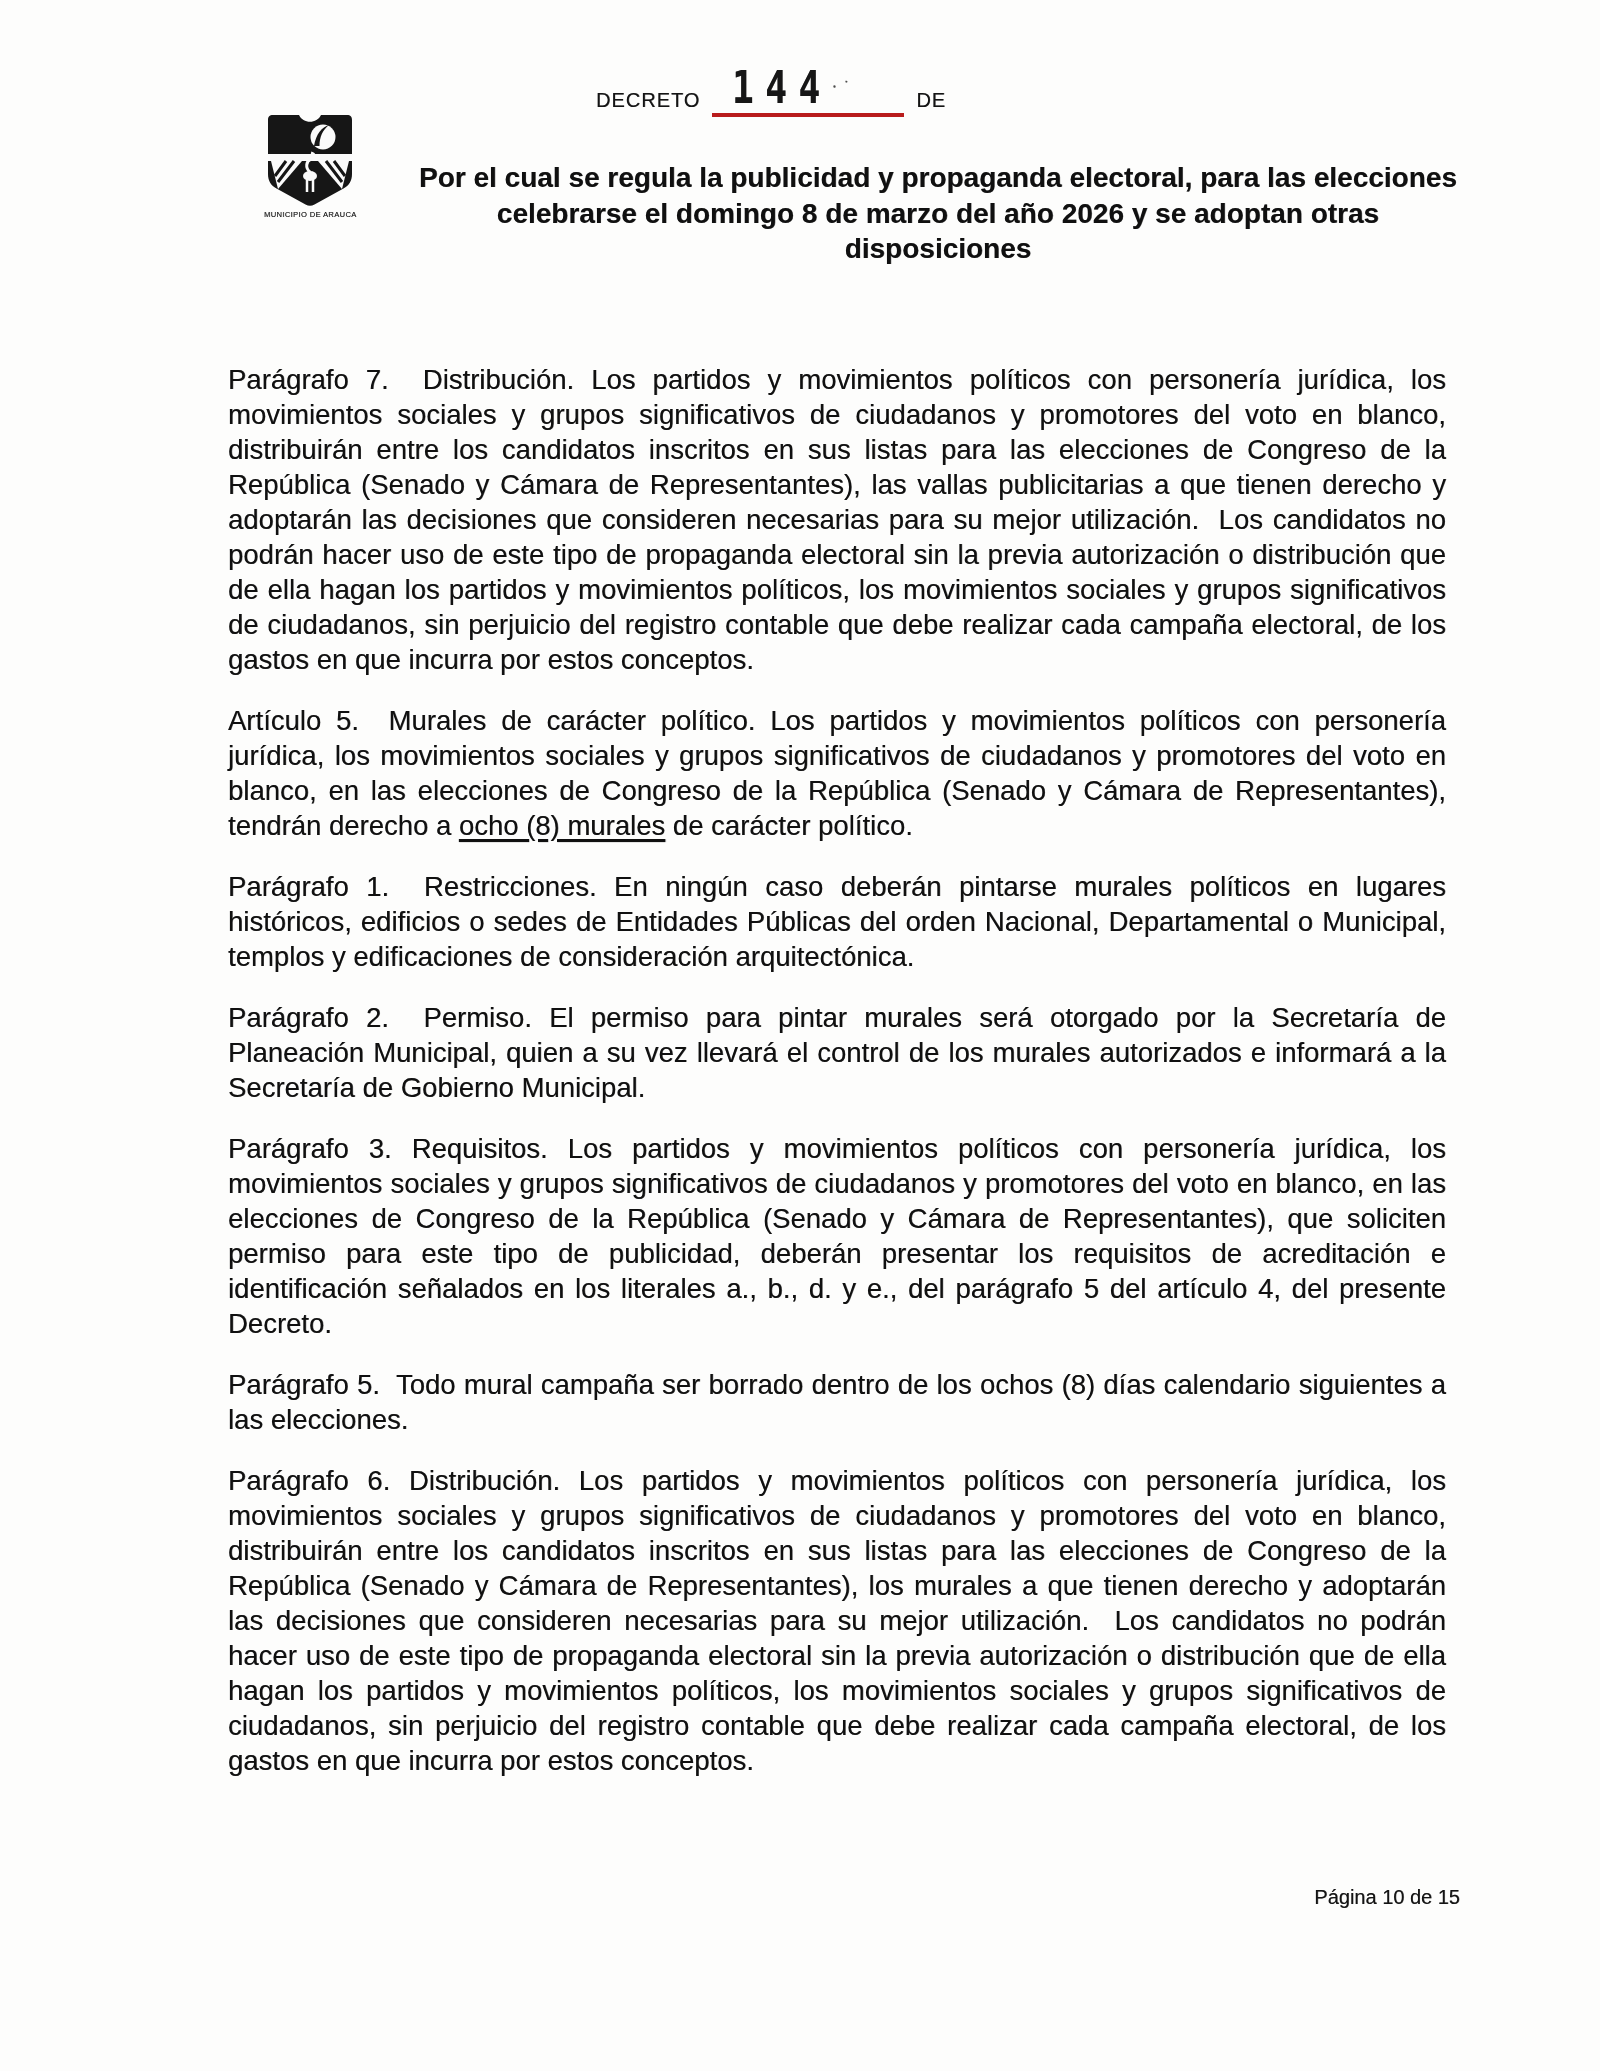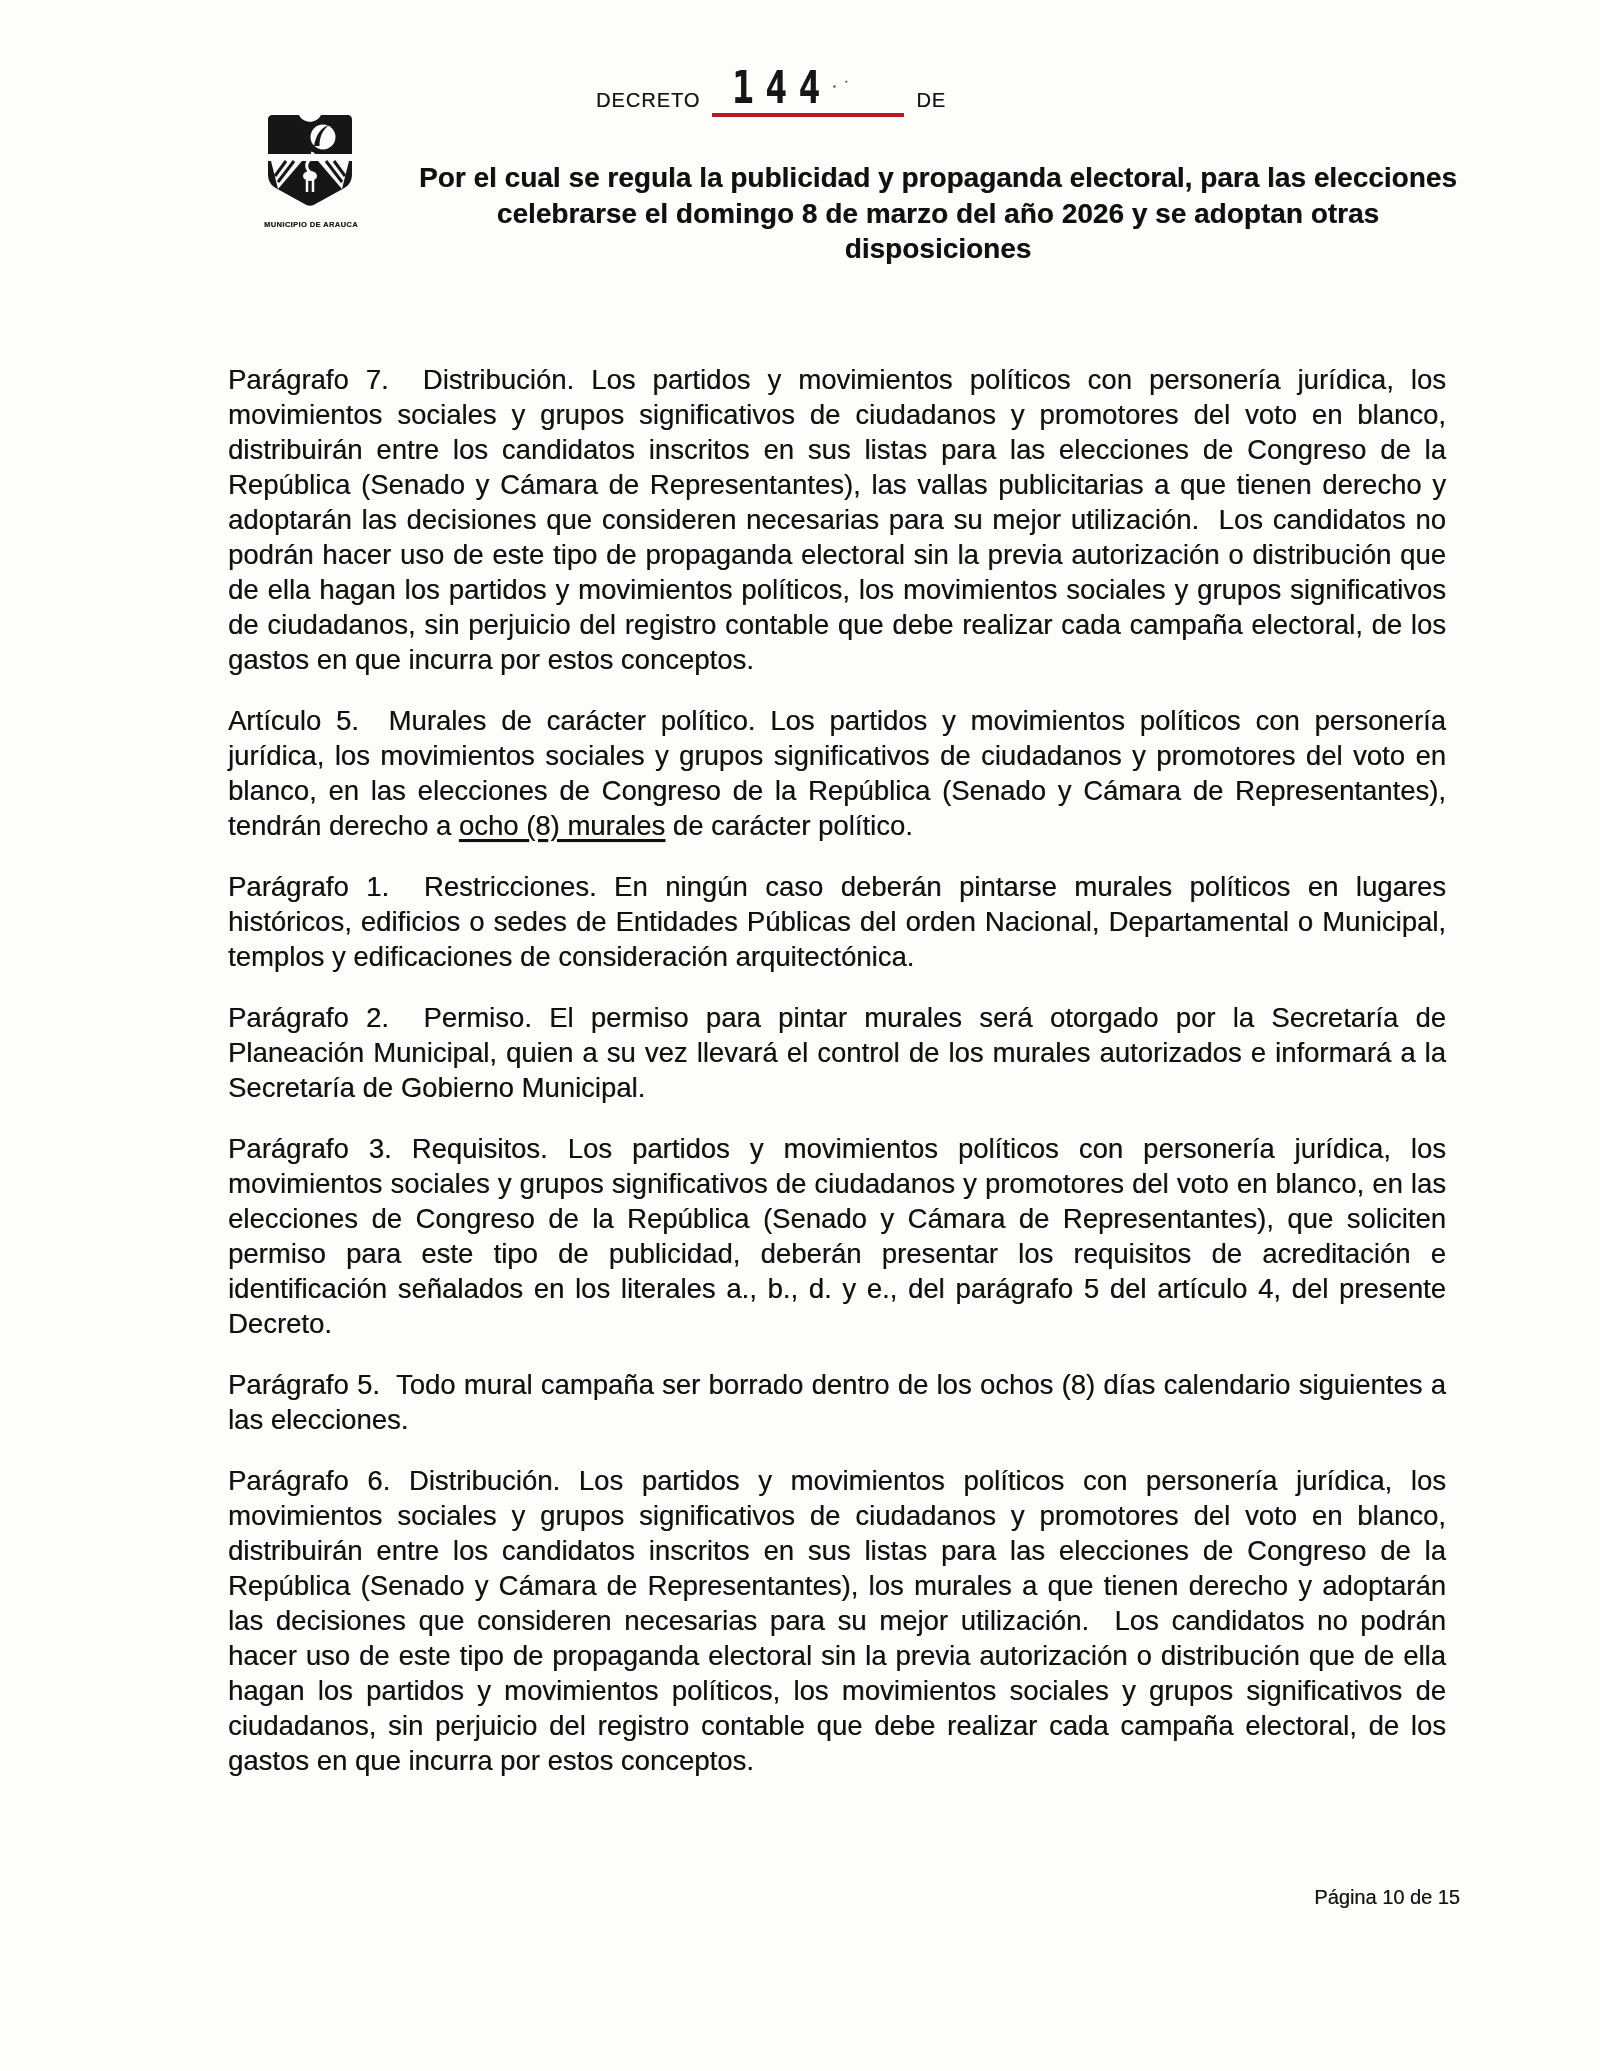--- a/index.html
+++ b/index.html
@@ -12,21 +12,21 @@
     background:#fdfdfc;
     color:#111111;
     overflow:hidden;
     text-shadow:0.4px 0.2px 0 rgba(15,15,15,0.55); 
   }
 
   
   .crest { position:absolute; left:264px; top:112px; width:92px; text-align:center; }
   .crest svg { display:block; margin:0 auto; }
   .crest-caption {
-    margin-top:12px; font-size:7.5px; font-weight:bold; letter-spacing:0.4px;
+    margin-top:2px; font-size:7.5px; font-weight:normal; letter-spacing:0.4px;
     color:#1c1c1c; white-space:nowrap; transform:scaleY(1.05);
     filter:blur(0.3px);
   }
 
   
   .decree-line { position:absolute; left:596px; top:66px; display:flex; align-items:flex-end; }
   .decree-label { font-size:20px; letter-spacing:1px; padding-bottom:5px; color:#141414; }
   .stamp-field { border-bottom:4px solid #b91c1c; display:flex; align-items:flex-end; position:relative; }
   .stamp {
     font-family:"DejaVu Sans Mono","Liberation Mono",monospace;

